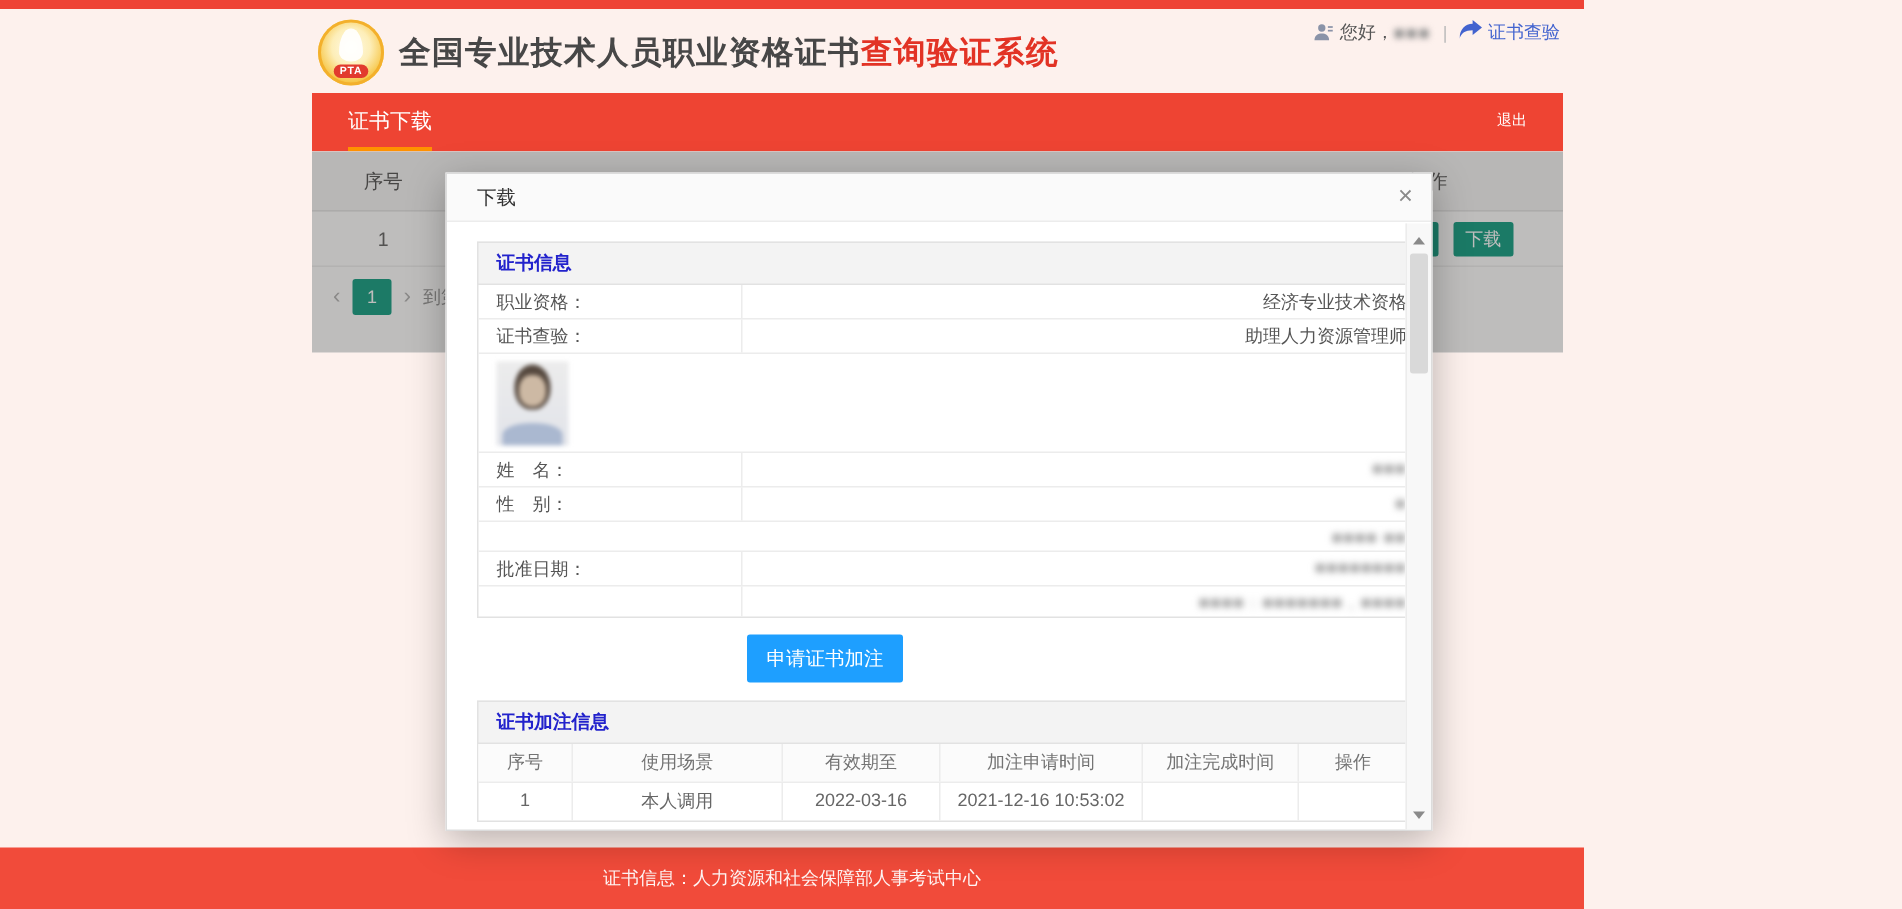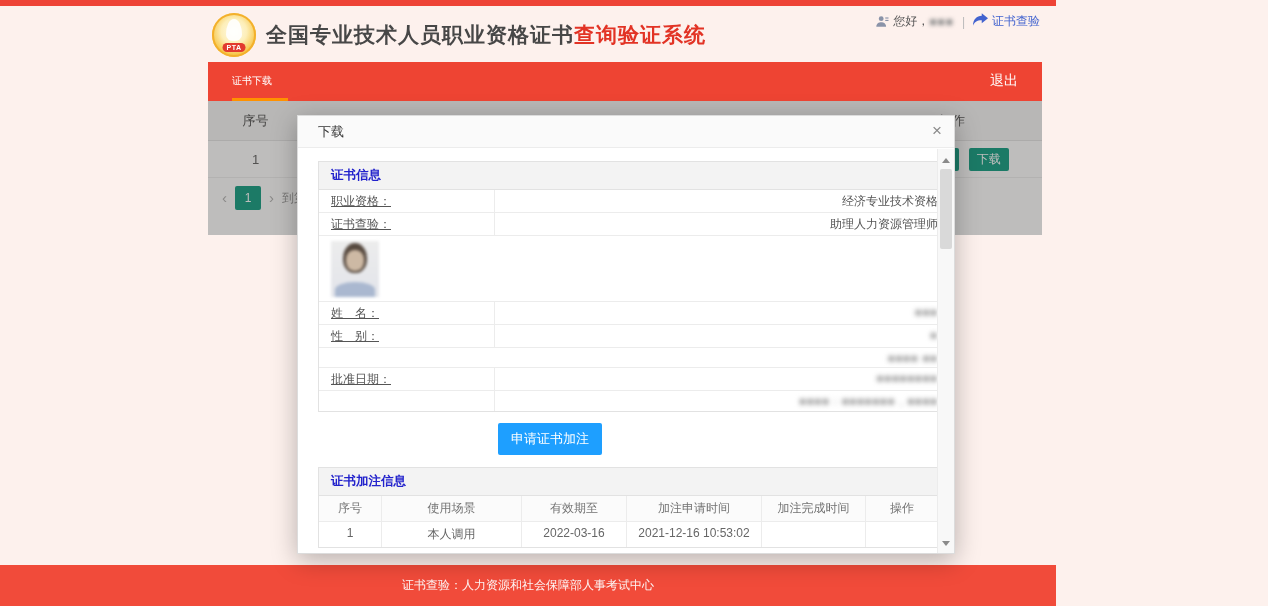--- a/index.html
+++ b/index.html
@@ -21,23 +21,23 @@
   .site-title { position:absolute; left:58px; top:15px; font-size:21px; font-weight:bold; color:#474747; letter-spacing:1px; white-space:nowrap; }
   .site-title .accent { color:#e23325; }
   .userbar { position:absolute; right:2px; top:7px; display:flex; align-items:center; font-size:12px; color:#555; }
   .userbar .uicon { margin-right:4px; display:flex; }
   .masked-sm { filter:blur(2px); color:#8c8c8c; letter-spacing:1px; }
   .userbar .sep { color:#bbb; margin:0 8px; }
   .verify-link { color:#4263cf; display:flex; align-items:flex-start; gap:4px; font-size:12px; cursor:pointer; text-decoration:none; }
 
   
   .nav { position:absolute; left:208px; top:62px; width:834px; height:39px; background:#ee4433; }
-  .nav-tab { position:absolute; left:24px; top:0; line-height:37px; color:#fff; font-size:10px; cursor:pointer; }
+  .nav-tab { position:absolute; left:24px; top:0; line-height:37px; color:#fff; font-size:14px; cursor:pointer; }
   .nav-underline { position:absolute; left:24px; bottom:0; width:56px; height:3px; background:#ff9100; }
-  .nav-logout { position:absolute; right:24px; top:0; line-height:37px; color:#fff; font-size:14px; cursor:pointer; }
+  .nav-logout { position:absolute; right:24px; top:0; line-height:37px; color:#fff; font-size:10px; cursor:pointer; }
 
   
   .panel { position:absolute; left:208px; top:101px; width:834px; height:134px; background:#fff; }
   .bgt-head { display:flex; height:40px; align-items:center; background:#f6f6f6; border-bottom:1px solid #e6e6e6; color:#555; font-size:13px; }
   .bgt-row { display:flex; height:37px; align-items:center; border-bottom:1px solid #efefef; color:#666; font-size:13px; }
   .bgt-seq { width:95px; text-align:center; }
   .bgt-mid { flex:1; }
   .bgt-act { width:180px; text-align:center; }
   .g-btn { display:inline-block; background:#16a085; color:#fff; font-size:12px; padding:3px 8px; border-radius:2px; margin:0 3px; cursor:pointer; white-space:nowrap; }
   .bg-pager { display:flex; align-items:center; gap:8px; margin:8px 0 0 14px; font-size:12px; color:#999; }
@@ -50,21 +50,21 @@
            box-shadow:0 6px 24px rgba(0,0,0,.28); border:1px solid #dcdcdc; z-index:5; }
   .modal-header { position:relative; height:32px; background:#fafafa; border-bottom:1px solid #ececec; line-height:32px; padding-left:20px; font-size:13px; color:#333; }
   .modal-close { position:absolute; right:12px; top:0; line-height:30px; font-size:17px; color:#8a8a8a; cursor:pointer; }
   .modal-body { position:absolute; left:0; top:33px; right:17px; bottom:0; padding:12px 0 0 20px; overflow:hidden; }
   .content { width:621px; }
 
   .section-bar { border:1px solid #e2e2e2; background:#f3f3f3; padding:5px 12px; font-size:12.5px; font-weight:bold; color:#2222cc; }
   .info-table { border:1px solid #e2e2e2; border-top:none; font-size:12px; color:#555; }
   .info-row { display:flex; }
   .info-row + .info-row { border-top:1px solid #ececec; }
-  .info-label { width:176px; padding:2.5px 0 2.5px 12px; border-right:1px solid #ececec; white-space:pre;text-decoration:underline; }
+  .info-label { width:176px; padding:2.5px 0 2.5px 12px; border-right:1px solid #ececec; white-space:pre; }
   .info-value { flex:1; padding:2.5px 0 2.5px 12px;text-align:right; }
   .masked { filter:blur(2.5px); color:#969696; letter-spacing:1px; font-size:11px; }
 
   .photo { width:48px; height:56px; margin:2px 0; position:relative; background:linear-gradient(#ececec,#e2e4ea); overflow:hidden; filter:blur(1.5px); }
   .photo-head { position:absolute; left:12px; top:2px; width:24px; height:30px; background:#56493f; border-radius:50% 50% 45% 45%; }
   .photo-face { position:absolute; left:15px; top:9px; width:18px; height:21px; background:#cdb9a4; border-radius:45%; }
   .photo-body { position:absolute; left:4px; bottom:0; width:40px; height:15px; background:#aab8d0; border-radius:50% 50% 0 0; }
 
   .annotate-btn { display:inline-block; margin:11px 0 12px 180px; background:#1e9fff; color:#fff; font-size:13px; padding:7px 13px; border:none; border-radius:2px; cursor:pointer; }
 
@@ -238,16 +238,16 @@
           <div class="tri-up"></div>
         </div>
       <div class="msb-thumb"></div>
       <div class="msb-down">
           <div class="tri-down"></div>
         </div>
     </div>
   </div>
 
   <div class="footer">
-    <span>证书查验：人力资源和社会保障部人事考试中心</span>
+    <span>证书信息：人力资源和社会保障部人事考试中心</span>
   </div>
 
 </div>
 
 </body></html>

